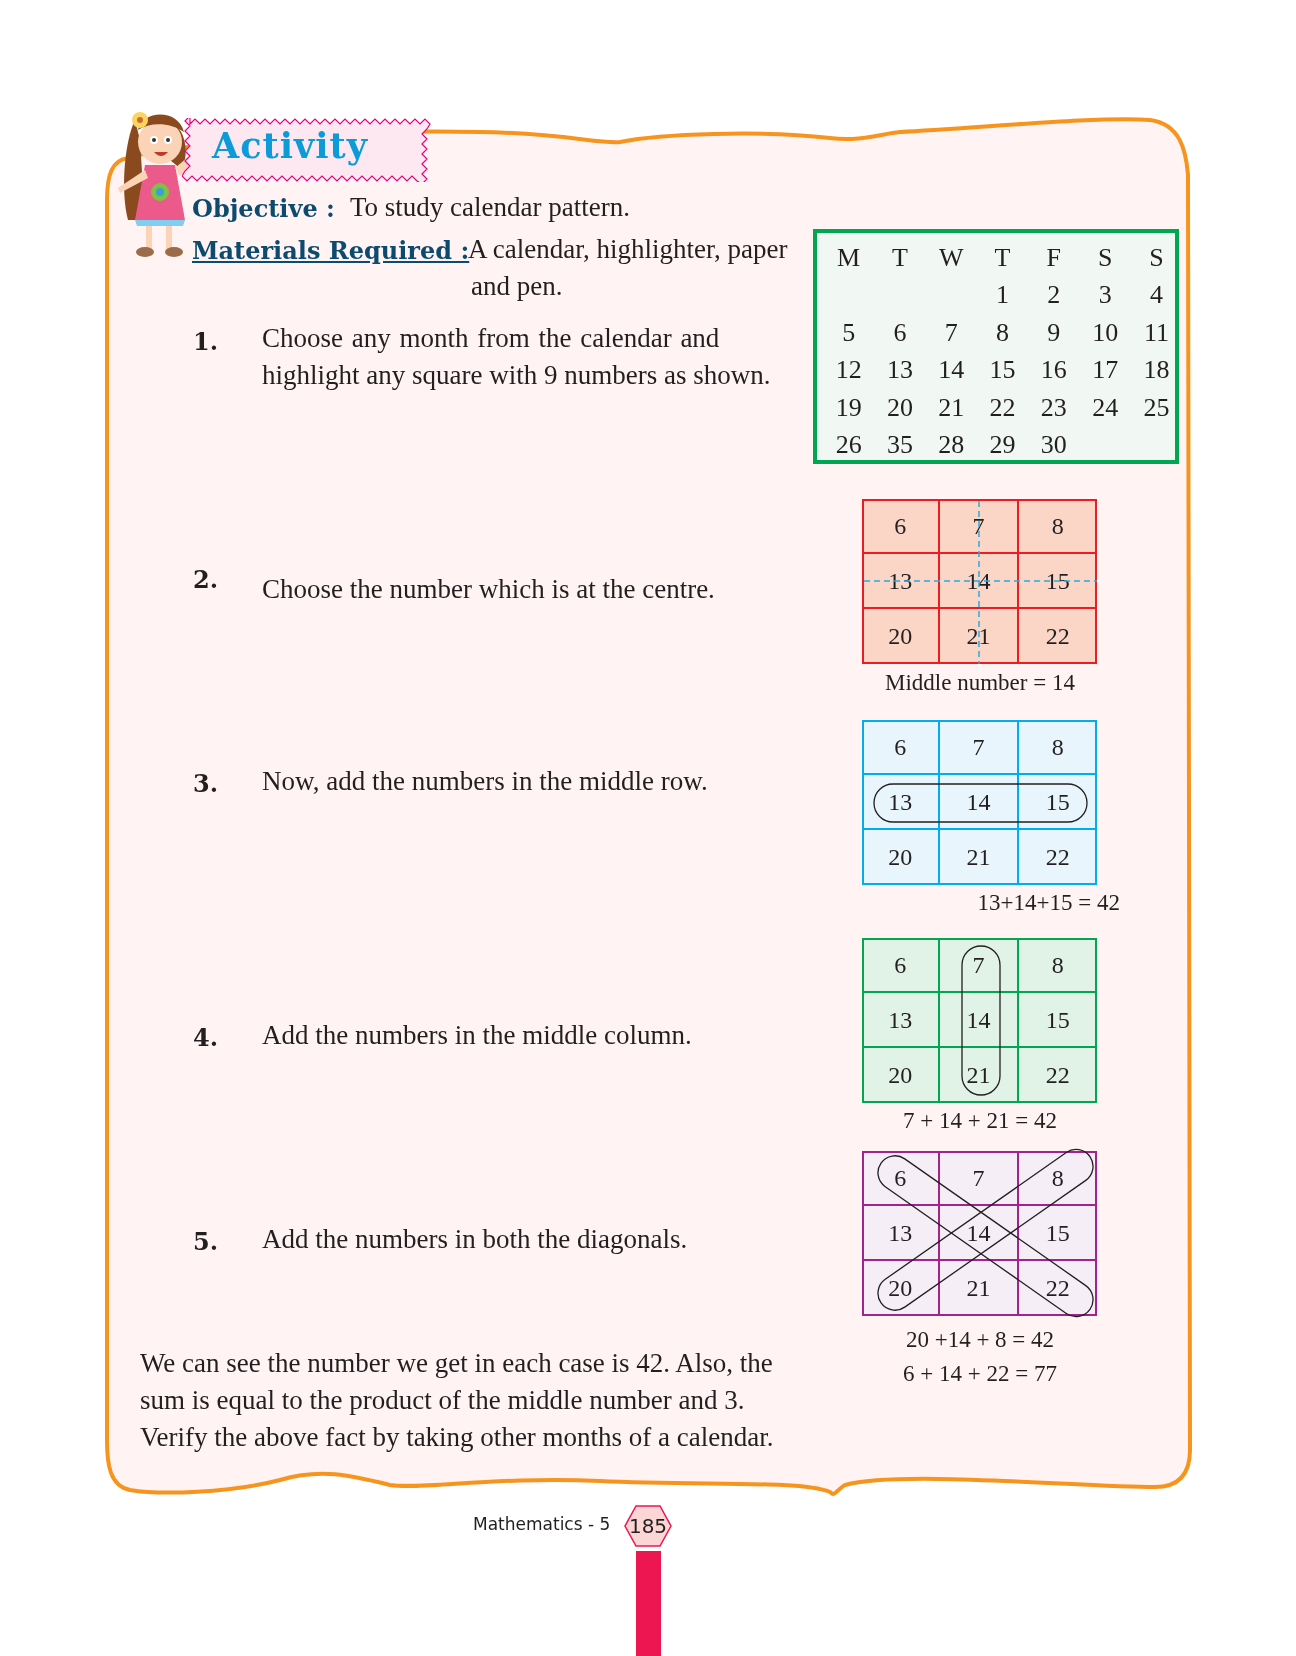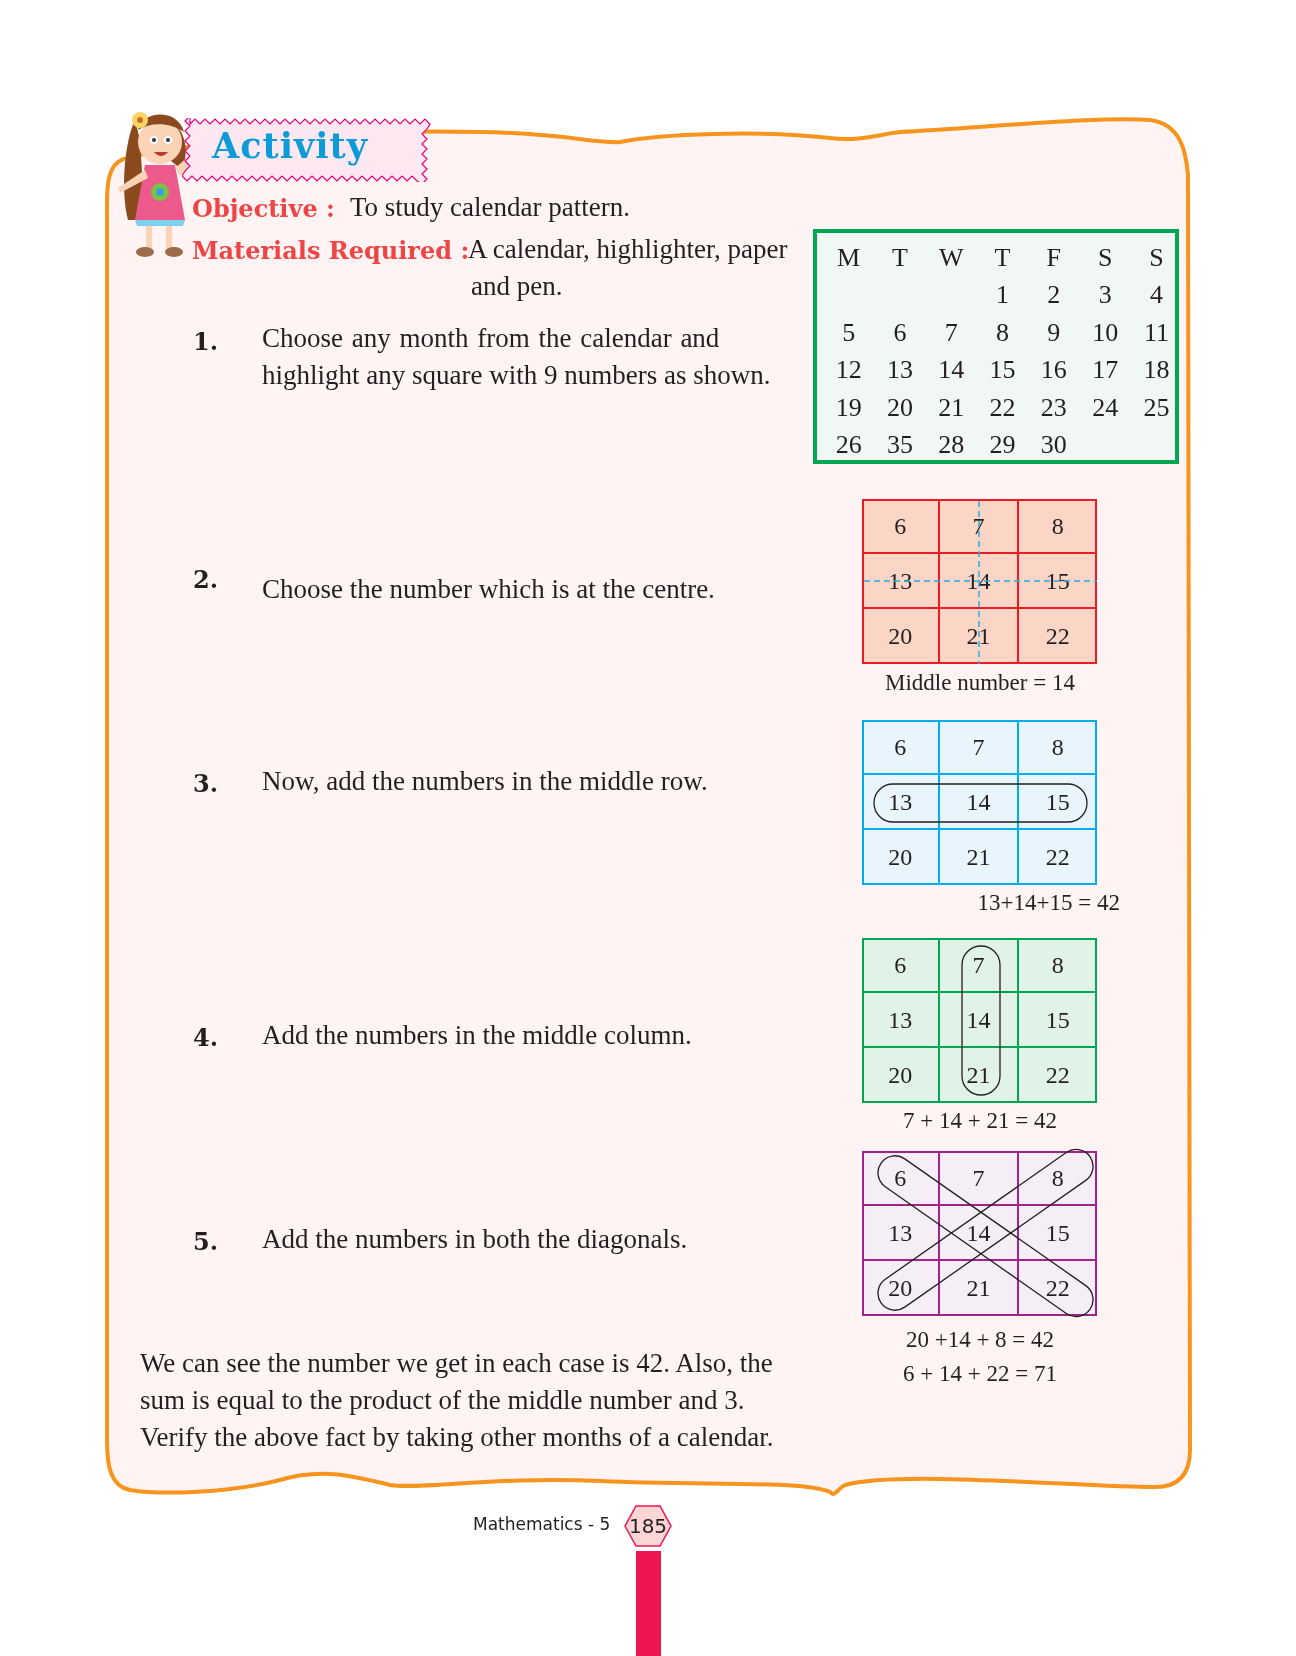--- a/index.html
+++ b/index.html
@@ -1,20 +1,20 @@
 <!DOCTYPE html>
 <html><head>
 <meta charset="utf-8">
 <style>
   html, body { margin: 0; padding: 0; background: #ffffff; }
   body { width: 1296px; height: 1656px; position: relative; overflow: hidden;
          font-family: "DejaVu Serif", "Liberation Serif", serif; color: #231f20; }
   .abs { position: absolute; }
   #frame { position: absolute; left: 0; top: 0; width: 1296px; height: 1656px; }
-  .label-pink { color: #ef4444; font-weight: bold; font-family: "DejaVu Serif", serif; font-size: 24px; }
+  .label-pink { color: #0c4a6e; font-weight: bold; font-family: "DejaVu Serif", serif; font-size: 24px; }
   .body-txt { font-family: "Liberation Serif", serif; font-size: 27px; color: #231f20; white-space: nowrap; }
   .num { font-family: "DejaVu Serif", serif; font-weight: bold; font-size: 24px; color: #231f20; }
   .title-activity { font-family: "DejaVu Serif", serif; font-weight: bold; font-size: 35px; color: #0a9bd8; letter-spacing: 1px; }
 
   #calendar { position: absolute; left: 813px; top: 229px; width: 366px; height: 235px;
               border: 4px solid #00a651; background: #f1f8f4; box-sizing: border-box; }
   .cal-grid { position: absolute; left: 6px; top: 6px; display: grid;
               grid-template-columns: repeat(7, 51.3px); grid-auto-rows: 37.4px; }
   .cal-cell { font-family: "Liberation Serif", serif; font-size: 26px; text-align: center;
               line-height: 37px; color: #231f20; }
@@ -80,21 +80,21 @@
   <ellipse cx="64" cy="152" rx="9" ry="5" fill="#9b6b4a"></ellipse>
 </svg>
 
 <svg class="abs" style="left:182px; top:118px;" width="250" height="64" viewBox="0 0 250 64">
   <path id="banner-shape" d="M 8 6 L 13 1 L 18 6 L 23 1 L 28 6 L 33 1 L 38 6 L 43 1 L 48 6 L 53 1 L 58 6 L 63 1 L 68 6 L 73 1 L 78 6 L 83 1 L 88 6 L 93 1 L 98 6 L 103 1 L 108 6 L 113 1 L 118 6 L 123 1 L 128 6 L 133 1 L 138 6 L 143 1 L 148 6 L 153 1 L 158 6 L 163 1 L 168 6 L 173 1 L 178 6 L 183 1 L 188 6 L 193 1 L 198 6 L 203 1 L 208 6 L 213 1 L 218 6 L 223 1 L 228 6 L 233 1 L 238 6 L 243 1 L 248 6 L 245 11 L 240 16 L 245 21 L 240 26 L 245 31 L 240 36 L 245 41 L 240 46 L 245 51 L 240 56 L 245 61 L 240 66 L 235 63 L 230 58 L 225 63 L 220 58 L 215 63 L 210 58 L 205 63 L 200 58 L 195 63 L 190 58 L 185 63 L 180 58 L 175 63 L 170 58 L 165 63 L 160 58 L 155 63 L 150 58 L 145 63 L 140 58 L 135 63 L 130 58 L 125 63 L 120 58 L 115 63 L 110 58 L 105 63 L 100 58 L 95 63 L 90 58 L 85 63 L 80 58 L 75 63 L 70 58 L 65 63 L 60 58 L 55 63 L 50 58 L 45 63 L 40 58 L 35 63 L 30 58 L 25 63 L 20 58 L 15 63 L 10 58 L 5 63 L 0 58 L 3 53 L 8 48 L 3 43 L 8 38 L 3 33 L 8 28 L 3 23 L 8 18 L 3 13 L 8 8 L 3 3 L 8 -2 Z" fill="#fde7f0" stroke="#e6007e" stroke-width="1.2"></path>
 </svg>
 <div class="abs title-activity" style="left:212px; top:125px;">Activity</div>
 
 <div class="abs label-pink" style="left:192px; top:194px;">Objective :</div>
 <div class="abs body-txt" style="left:350px; top:192px;">To study calendar pattern.</div>
-<div class="abs label-pink" style="left:192px; top:236px;">Materials Required :</div>
+<div class="abs label-pink" style="left:192px; top:236px;text-decoration:underline;">Materials Required :</div>
 <div class="abs body-txt" style="left:468px; top:234px;">A calendar, highlighter, paper</div>
 <div class="abs body-txt" style="left:471px; top:271px;">and pen.</div>
 
 <div>
   <div class="abs num" style="left:193px; top:327px;">1.</div>
   <div class="abs body-txt" style="left:262px; top:323px; word-spacing:2px;">Choose  any  month  from  the  calendar  and</div>
   <div class="abs body-txt" style="left:262px; top:360px;">highlight any square with 9 numbers as shown.</div>
 </div>
 <div>
   <div class="abs num" style="left:193px; top:565px;">2.</div>
@@ -218,21 +218,21 @@
     <div class="cell" style="left: 154.667px; top: 53px; border-right: none; border-bottom: 2px solid rgb(163, 35, 142); width: 78.3333px;">15</div>
     <div class="cell" style="left: -2px; top: 108px; border-right: 2px solid rgb(163, 35, 142); border-bottom: none; width: 78.3333px;">20</div>
     <div class="cell" style="left: 76.3333px; top: 108px; border-right: 2px solid rgb(163, 35, 142); border-bottom: none; width: 78.3333px;">21</div>
     <div class="cell" style="left: 154.667px; top: 108px; border-right: none; border-bottom: none; width: 78.3333px;">22</div>
     <svg class="lines" width="235" height="165">
       <rect x="-5" y="63" width="255" height="34" rx="17" ry="17" fill="none" stroke="#231f20" stroke-width="1.3" transform="rotate(35 117 80)"></rect>
       <rect x="-5" y="63" width="255" height="34" rx="17" ry="17" fill="none" stroke="#231f20" stroke-width="1.3" transform="rotate(-35 117 80)"></rect>
     </svg>
   </div>
 <div class="caption" style="top:1327px;">20 +14 + 8 = 42</div>
-<div class="caption" style="top:1361px;">6 + 14 + 22 = 71</div>
+<div class="caption" style="top:1361px;">6 + 14 + 22 = 77</div>
 
 <div>
   <div class="abs body-txt" style="left:140px; top:1348px;">We can see the number we get in each case is 42. Also, the</div>
   <div class="abs body-txt" style="left:140px; top:1385px;">sum is equal to the product of the middle number and 3.</div>
   <div class="abs body-txt" style="left:140px; top:1422px;">Verify the above fact by taking other months of a calendar.</div>
 </div>
 
 <div id="footer-text">Mathematics - 5</div>
 <svg id="page-badge" viewBox="0 0 48 42">
   <polygon points="12,1 36,1 47,21 36,41 12,41 1,21" fill="#fcd5d5" stroke="#ed1651" stroke-width="1.5"></polygon>

